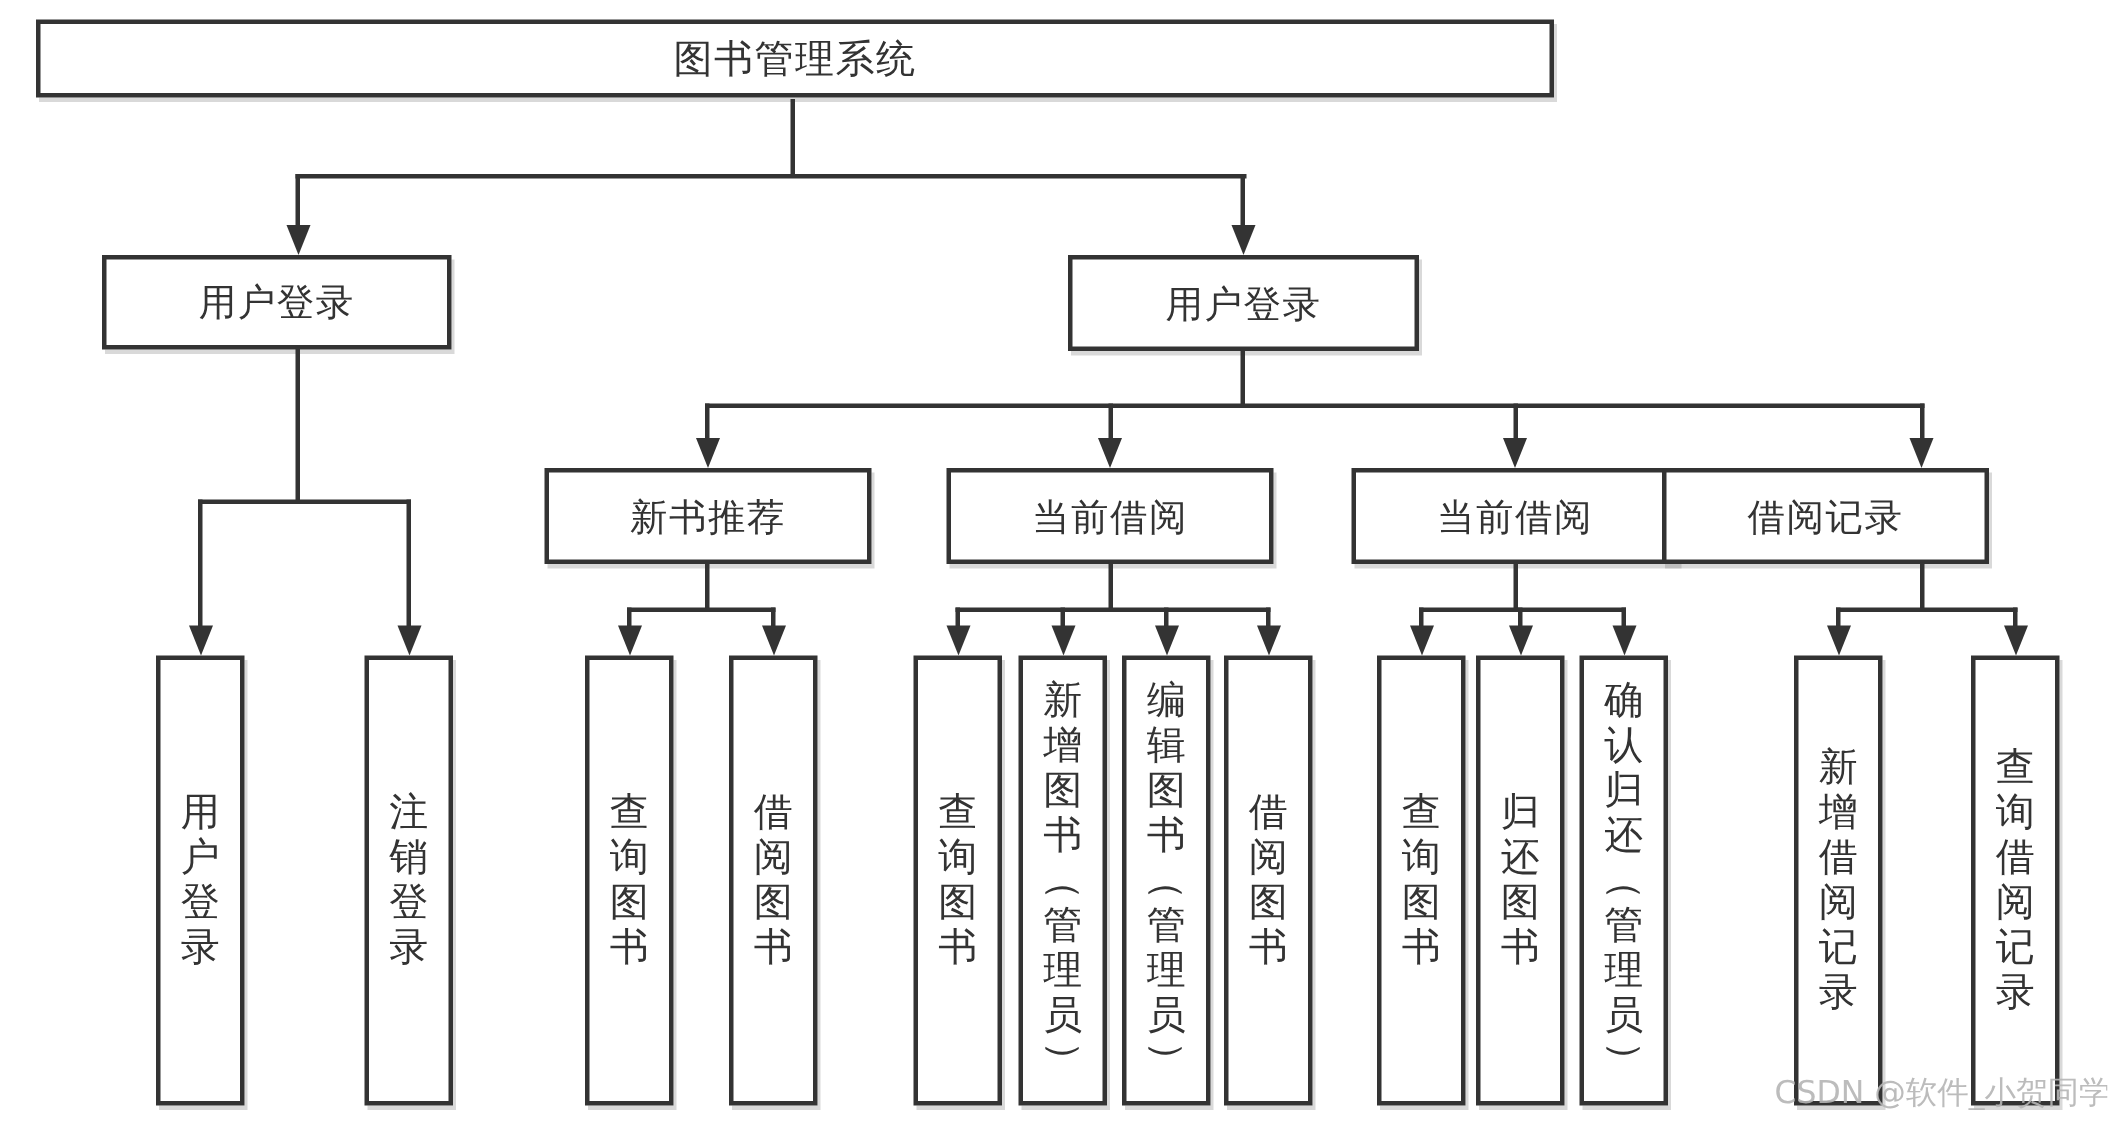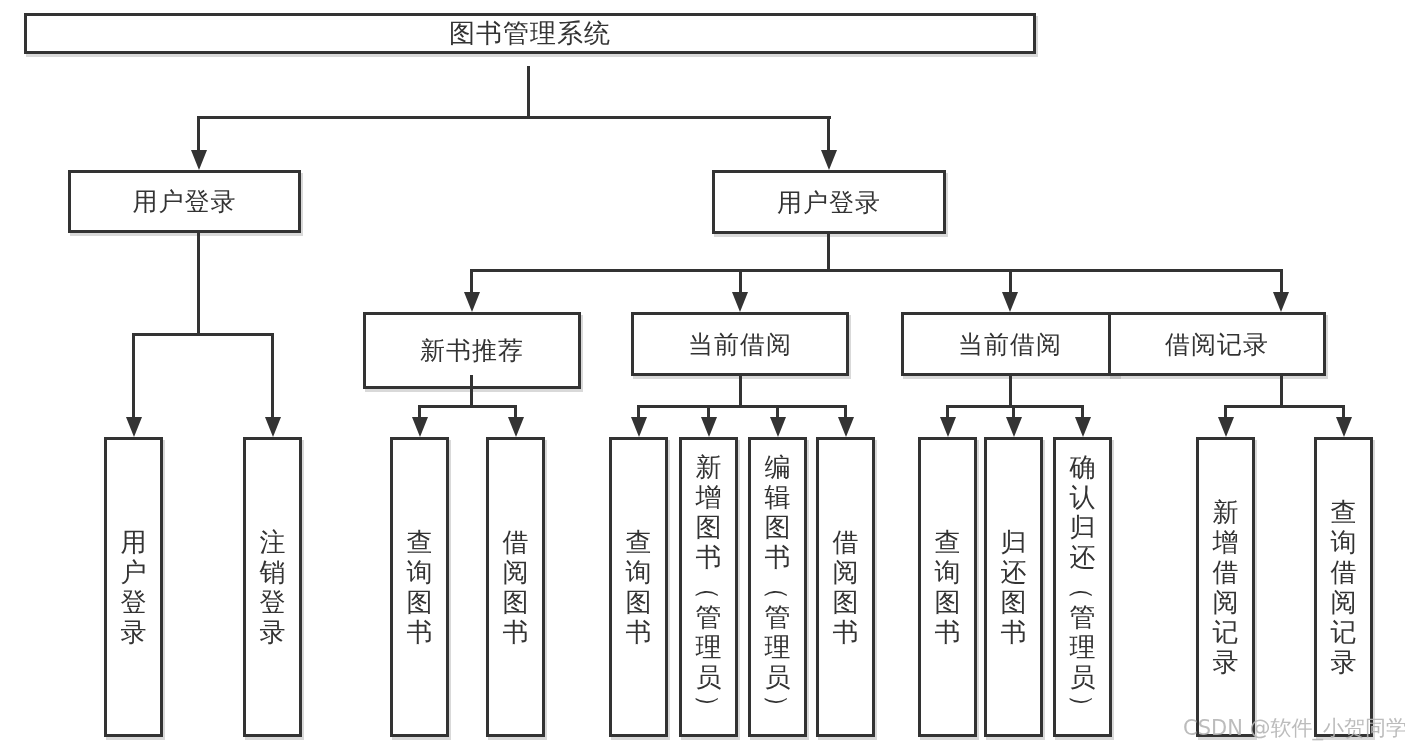--- a/index.html
+++ b/index.html
@@ -52,32 +52,32 @@
     opacity:0.9;
     white-space:nowrap;
     z-index:5;
   }
 </style>
 </head>
 <body>
 
 <div class="canvas">
 
-  <div class="box hbox root" style="left:24px;top:13px;width:1012px;height:41px">
+  <div class="box hbox root" style="left:24px;top:13px;width:1012px;height:52px">
     <span>图书管理系统</span>
   </div>
 
   <div class="box hbox" style="left:68px;top:170px;width:233px;height:63px">
     <span>用户登录</span>
   </div>
   <div class="box hbox" style="left:712px;top:170px;width:234px;height:64px">
     <span>用户登录</span>
   </div>
 
-  <div class="box hbox" style="left:363px;top:312px;width:218px;height:77px">
+  <div class="box hbox" style="left:363px;top:312px;width:218px;height:64px">
     <span>新书推荐</span>
   </div>
   <div class="box hbox" style="left:631px;top:312px;width:218px;height:64px">
     <span>当前借阅</span>
   </div>
   <div class="box hbox" style="left:901px;top:312px;width:218px;height:64px">
     <span>当前借阅</span>
   </div>
   <div class="box hbox" style="left:1108px;top:312px;width:218px;height:64px">
     <span>借阅记录</span>

